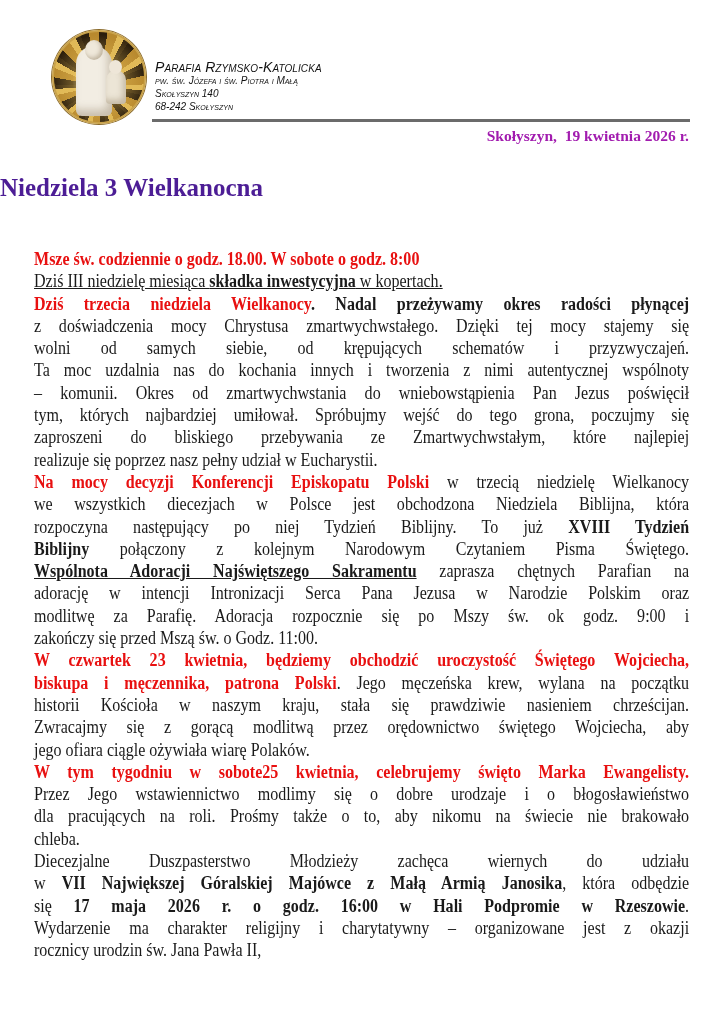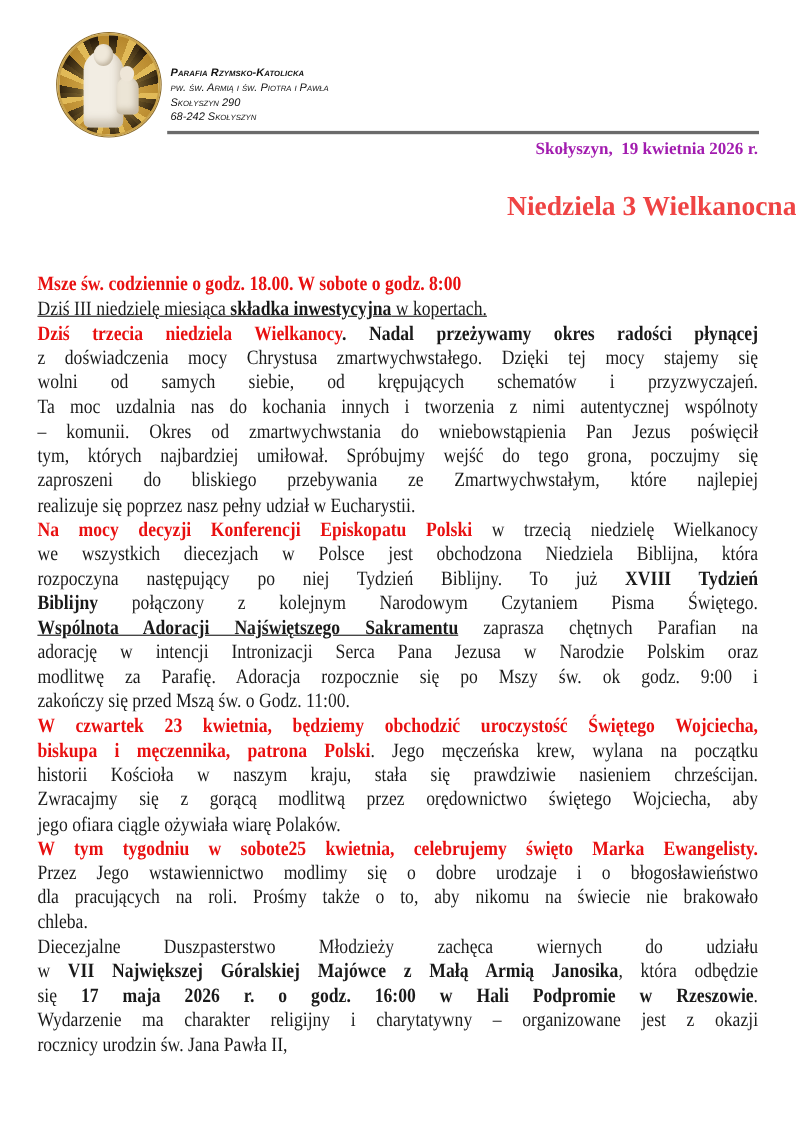--- a/index.html
+++ b/index.html
@@ -10,26 +10,26 @@
       radial-gradient(circle at 50% 48%, rgba(255,255,255,0) 0 34%, rgba(0,0,0,0) 35%),
       repeating-conic-gradient(from 0deg at 50% 60%, #2a1d0c 0deg 9deg, #b8892e 9deg 20deg, #e0b957 20deg 28deg, #3a2a12 28deg 34deg);
     border: 2px solid #c9a24a; box-shadow: 0 0 0 1px #8a6a2a; overflow: hidden; }
   .logo .glow { position: absolute; inset: 0; border-radius: 50%; background: radial-gradient(circle at 50% 55%, rgba(255,236,170,0.85) 0 18%, rgba(230,190,90,0.35) 40%, rgba(0,0,0,0) 70%); }
   .logo .fig1 { position: absolute; left: 22px; top: 14px; width: 36px; height: 70px; background: #f2ede3; border-radius: 18px 18px 6px 6px; box-shadow: inset -4px -6px 8px rgba(120,100,70,0.35); }
   .logo .head1 { position: absolute; left: 31px; top: 8px; width: 18px; height: 20px; background: #efe8da; border-radius: 50%; box-shadow: inset -2px -2px 4px rgba(120,100,70,0.4); }
   .logo .fig2 { position: absolute; left: 52px; top: 38px; width: 20px; height: 34px; background: #ece5d6; border-radius: 10px 10px 4px 4px; box-shadow: inset -3px -4px 6px rgba(120,100,70,0.35); }
   .logo .head2 { position: absolute; left: 55px; top: 28px; width: 13px; height: 14px; background: #eee6d8; border-radius: 50%; }
 
   .hdr { position: absolute; left: 155px; top: 60px; font-family: "Liberation Sans", sans-serif; font-style: italic; color: #111; }
-  .hdr .l1 { font-size: 10px; font-weight: bold; font-variant: small-caps; line-height: 14px; letter-spacing: 0.1px; }
+  .hdr .l1 { font-size: 14px; font-weight: normal; font-variant: small-caps; line-height: 14px; letter-spacing: 0.1px; }
   .hdr .l2, .hdr .l3, .hdr .l4 { font-size: 10px; font-variant: small-caps; line-height: 13px; }
   .rule { position: absolute; left: 152px; top: 119px; width: 538px; height: 3px; background: #6b6b6b; }
 
   .date { position: absolute; right: 35px; top: 127px; font-size: 15.5px; font-weight: bold; color: #a21caf; white-space: pre; }
-  .title { position: absolute; left: 0; width: 724px; top: 174px; text-align: right; font-size: 25px; font-weight: bold; color: #ef4444; }
+  .title { position: absolute; left: 0; width: 724px; top: 174px; text-align: left; font-size: 25px; font-weight: bold; color: #4c1d95; }
 
   .body-wrap { position: absolute; left: 34px; top: 236px; width: 655px; margin-top: 12px; }
   .body { width: 760px; transform: scaleX(0.862); transform-origin: left top; font-size: 18.6px; line-height: 22.3px; }
   .ln { display: block; white-space: nowrap; height: 22.3px; overflow: visible; }
   .ln.j { text-align: justify; text-align-last: justify; white-space: normal; }
   .red { color: #e81010; font-weight: bold; }
   .b { font-weight: bold; }
   .u { text-decoration: underline; }
   .ul-line { text-decoration: underline; }
 </style>
@@ -39,22 +39,22 @@
 <div class="logo" title="St. Joseph with Child Jesus medallion">
   <div class="glow"></div>
   <div class="fig1"></div>
   <div class="head1"></div>
   <div class="fig2"></div>
   <div class="head2"></div>
 </div>
 
 <div class="hdr">
   <div class="l1">Parafia Rzymsko-Katolicka</div>
-  <div class="l2">pw. św. Armią i św. Piotra i Pawła</div>
-  <div class="l3">Skołyszyn 290</div>
+  <div class="l2">pw. św. Józefa i św. Piotra i Małą</div>
+  <div class="l3">Skołyszyn 140</div>
   <div class="l4">68-242 Skołyszyn</div>
 </div>
 <div class="rule"></div>
 
 <div class="date">Skołyszyn,  19 kwietnia 2026 r.</div>
 <div class="title">Niedziela 3 Wielkanocna</div>
 
 <div class="body-wrap">
   <div class="body">
     <div class="ln red">Msze św. codziennie o godz. 18.00. W sobote o godz. 8:00</div>

